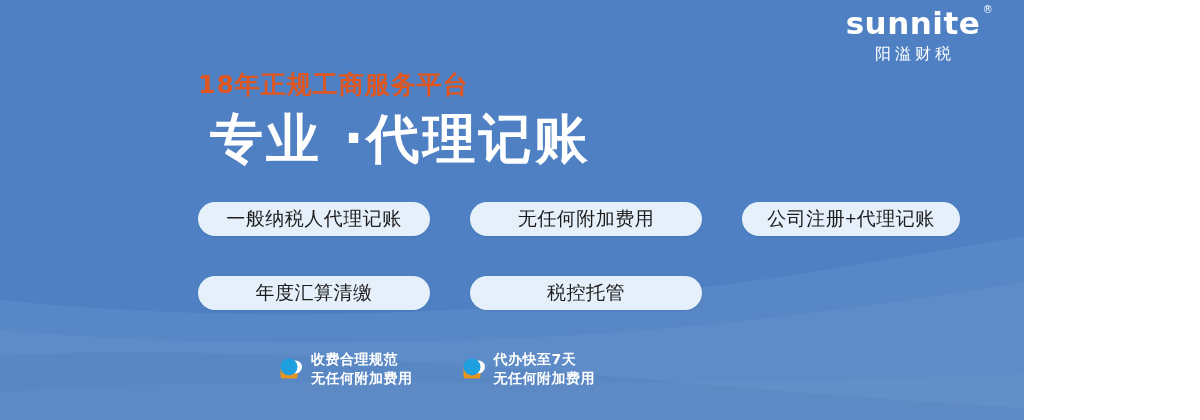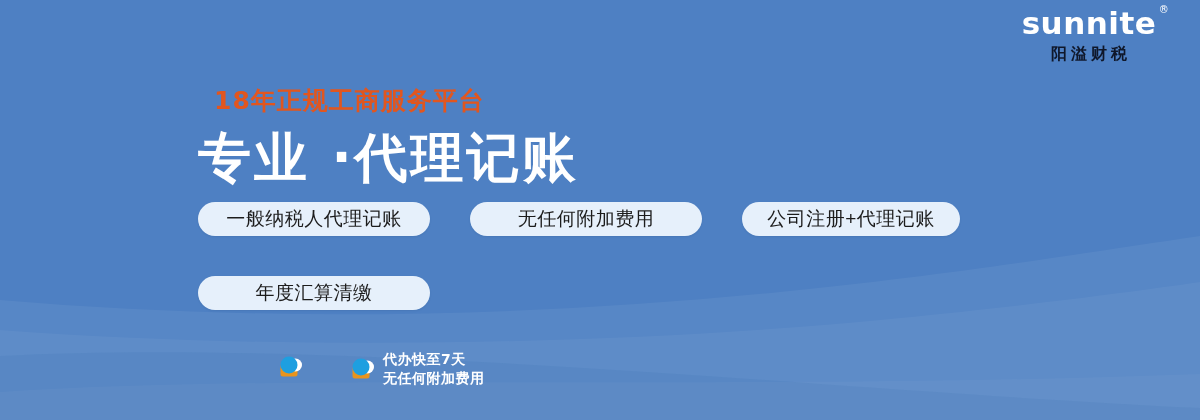--- a/index.html
+++ b/index.html
@@ -4,21 +4,21 @@
 <style>
   html, body {
     margin: 0;
     padding: 0;
     background: #ffffff;
   }
   * { box-sizing: border-box; }
 
   .banner {
     position: relative;
-    width: 1200px;
+    width: 1024px;
     height: 420px;
     overflow: hidden;
     background: #4e80c3;
     font-family: "Liberation Sans", "DejaVu Sans", sans-serif;
     -webkit-font-smoothing: antialiased;
   }
 
   
   .bg-waves {
     position: absolute;
@@ -49,45 +49,45 @@
   .logo-reg {
     position: absolute;
     top: -3px;
     right: -13px;
     font-size: 10px;
     font-weight: 400;
     color: #ffffff;
   }
   .logo-sub {
     margin-top: 7px;
-    color: #0f172a;
+    color: #ffffff;
     font-size: 16px;
-    font-weight: 700;
+    font-weight: 400;
     letter-spacing: 4px;
     padding-left: 4px;
   }
 
   
   .headline-wrap {
     position: absolute;
     left: 198px;
     top: 72px;
   }
   .eyebrow {
     color: #e1561f;
     font-size: 25px;
     font-weight: 700;
     letter-spacing: 1px;
     line-height: 1;
-    margin: 16px;
+    margin: 0;
     white-space: nowrap;
     font-family: "DejaVu Sans", "Liberation Sans", sans-serif;
   }
   .headline {
-    margin: 0;
+    margin: 12px;
     margin-top: 13px;
     color: #ffffff;
     font-size: 53px;
     font-weight: 700;
     letter-spacing: 3px;
     line-height: 1.08;
     white-space: nowrap;
     font-family: "DejaVu Sans", "Liberation Sans", sans-serif;
   }
 
@@ -175,30 +175,35 @@
   <div class="headline-wrap">
     <p class="eyebrow">18年正规工商服务平台</p>
     <h1 class="headline">专业 ·代理记账</h1>
   </div>
 
   <div class="pill-grid">
     <div class="pill">一般纳税人代理记账</div>
     <div class="pill">无任何附加费用</div>
     <div class="pill">公司注册+代理记账</div>
     <div class="pill">年度汇算清缴</div>
+    <div class="pill">税控托管</div>
   </div>
 
   <div class="features">
 
     <div class="feature">
       <svg class="feature-icon" viewBox="0 0 26 30">
         <path d="M4.5 16 a8.5 8.5 0 0 1 17 0 v6 a2.5 2.5 0 0 1 -2.5 2.5 h-12 A2.5 2.5 0 0 1 4.5 22 Z" fill="#e8941d"></path>
         <circle cx="19.5" cy="13" r="6.5" fill="#ffffff"></circle>
         <circle cx="13" cy="13" r="8.5" fill="#1e9fe0"></circle>
       </svg>
+      <div class="feature-text">
+        <span class="feature-line">收费合理规范</span>
+        <span class="feature-line">无任何附加费用</span>
+      </div>
     </div>
 
     <div class="feature">
       <svg class="feature-icon" viewBox="0 0 26 30">
         <path d="M4.5 16 a8.5 8.5 0 0 1 17 0 v6 a2.5 2.5 0 0 1 -2.5 2.5 h-12 A2.5 2.5 0 0 1 4.5 22 Z" fill="#e8941d"></path>
         <circle cx="19.5" cy="13" r="6.5" fill="#ffffff"></circle>
         <circle cx="13" cy="13" r="8.5" fill="#1e9fe0"></circle>
       </svg>
       <div class="feature-text">
         <span class="feature-line">代办快至7天</span>

